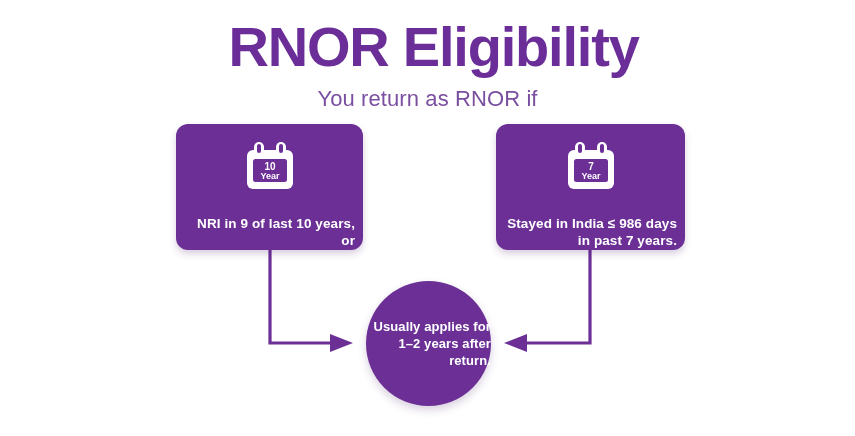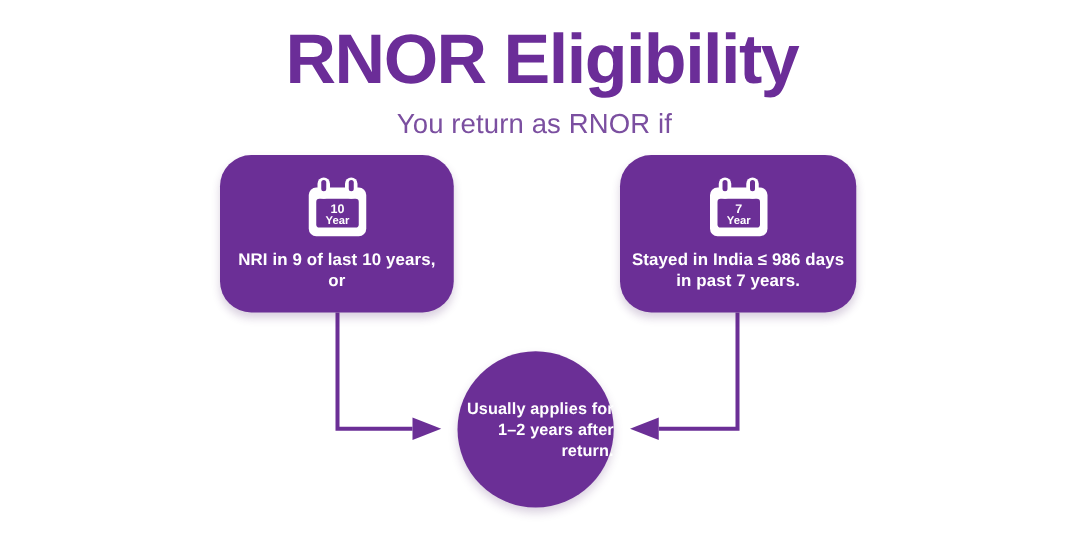--- a/index.html
+++ b/index.html
@@ -55,45 +55,45 @@
     left: 0;
     top: 0;
     width: 855px;
     height: 436px;
   }
 
   
   .card {
     position: absolute;
     background: #6b2f96;
-    border-radius: 25px;
+    border-radius: 12px;
     box-shadow: 0 4px 7px rgba(80, 40, 110, 0.22);
     display: flex;
     flex-direction: column;
     align-items: center;
     justify-content: flex-start;
     padding-top: 15px;
     box-sizing: border-box;
   }
   #card-left  { left: 176px; top: 124px; width: 187px; height: 126px; }
   #card-right { left: 496px; top: 124px; width: 189px; height: 126px; }
 
   .cal-icon {
     width: 56px;
     height: 52px;
     position: relative;
     display: block;
   }
   .card-text {
-    margin-top: 8px;
+    margin-top: 24px;
     color: #ffffff;
     font-size: 13.5px;
     line-height: 17px;
     font-weight: 700;
-    text-align: center;
+    text-align: right;
     letter-spacing: 0.1px;
     padding: 0 8px;
   }
 
   
   #circle {
     position: absolute;
     left: 366px;
     top: 281px;
     width: 125px;

